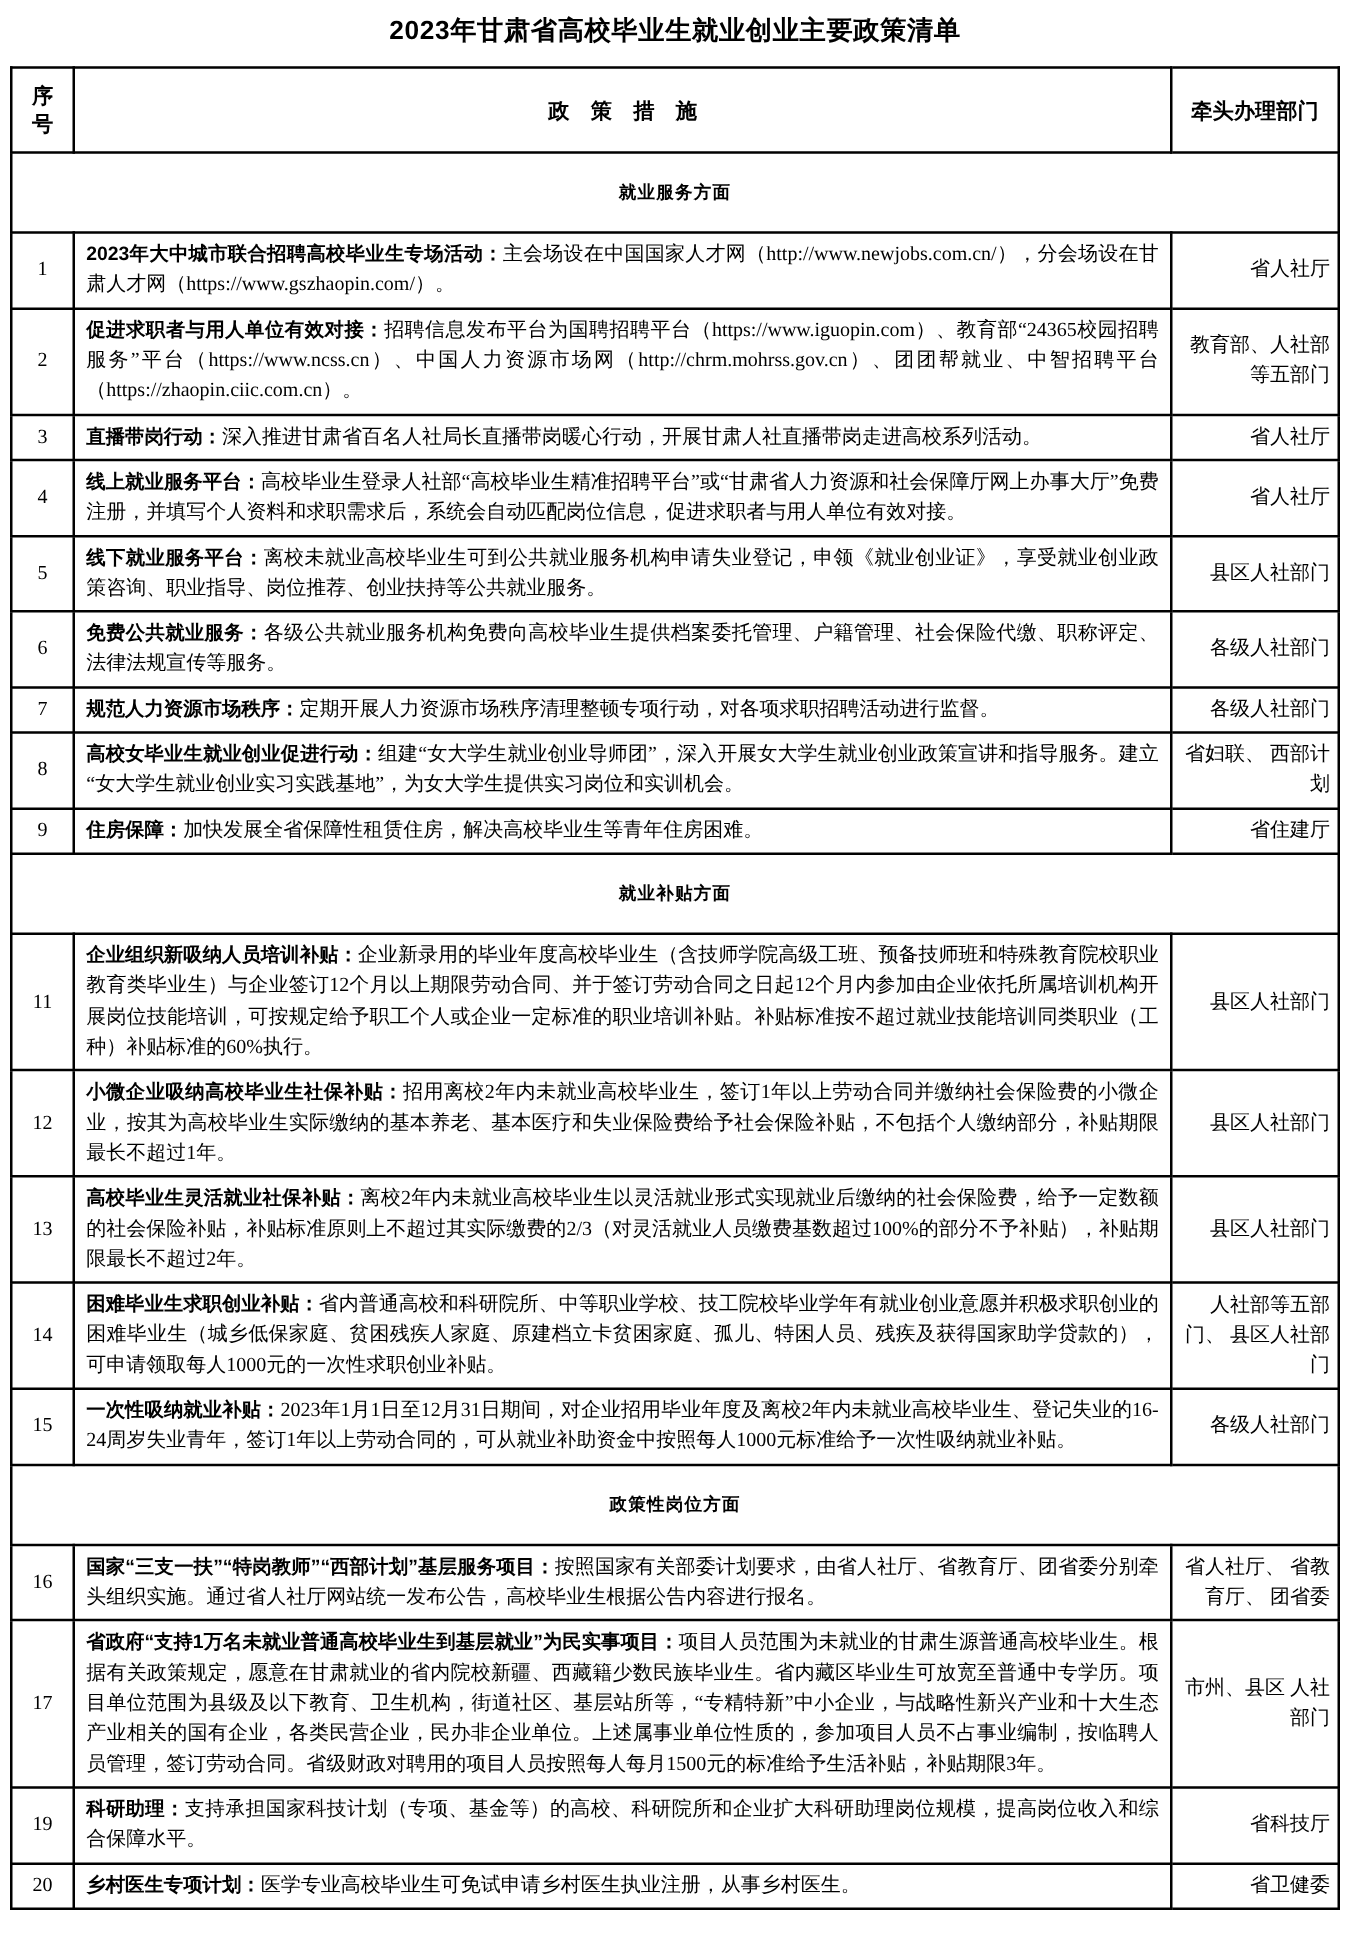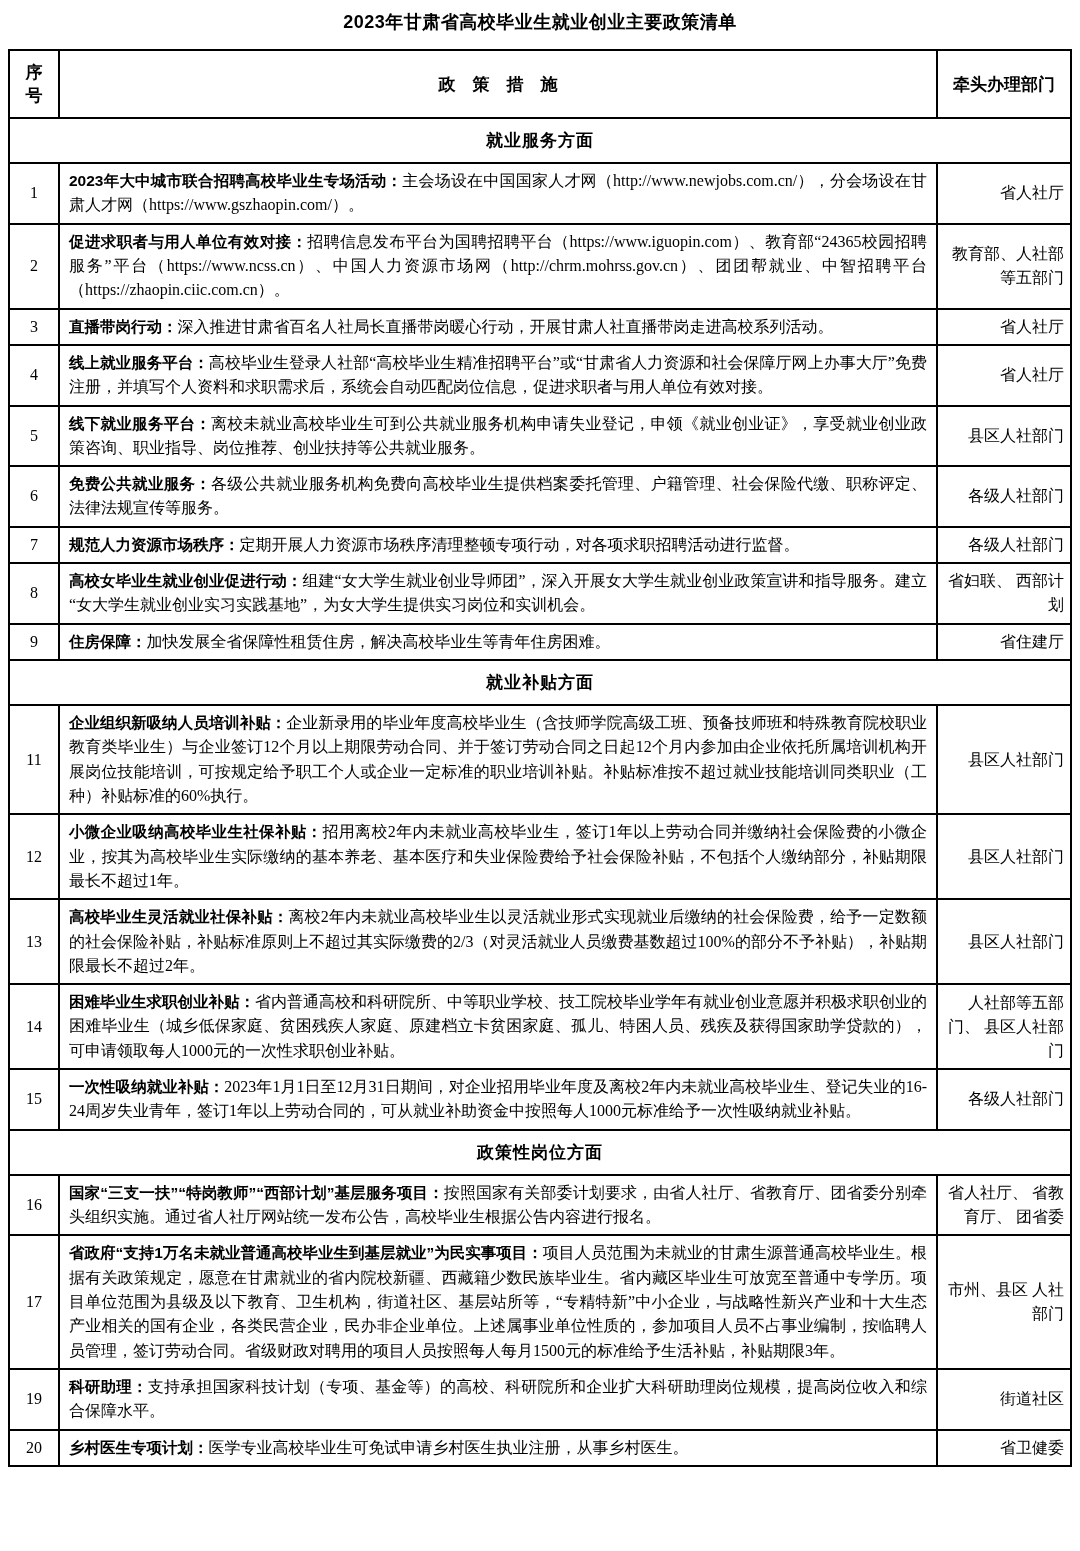--- a/index.html
+++ b/index.html
@@ -11,21 +11,21 @@
   }
   .page {
     width: 1080px;
     min-height: 1551px;
     box-sizing: border-box;
     padding: 6px 8px 10px 8px;
     background: #ffffff;
   }
   .title {
     font-family: "Liberation Sans", sans-serif;
-    font-size: 18px;
+    font-size: 21px;
     font-weight: bold;
     text-align: center;
     margin: 4px 0 15px 0;
     letter-spacing: 0.5px;
   }
   table.policy-table {
     width: 100%;
     border-collapse: collapse;
     table-layout: fixed;
   }
@@ -39,22 +39,22 @@
   .col-dept  { width: 134px; }
   .policy-table th {
     font-size: 17px;
     font-weight: bold;
     text-align: center;
     padding: 10px 12px;
   }
   tr.section-row td {
     text-align: center;
     font-weight: bold;
-    font-size: 17px;
-    padding: 10px 4px;
+    font-size: 14px;
+    padding: 22px 4px;
     letter-spacing: 1px;
   }
   td.cell-no {
     text-align: center;
     font-size: 16px;
     padding: 4px 2px;
   }
   td.cell-policy {
     font-size: 16px;
     line-height: 1.52;
@@ -178,21 +178,21 @@
           <td class="cell-dept">省人社厅、 省教育厅、 团省委</td>
         </tr>
         <tr>
           <td class="cell-no">17</td>
           <td class="cell-policy"><span class="lead">省政府“支持1万名未就业普通高校毕业生到基层就业”为民实事项目：</span><span class="rest">项目人员范围为未就业的甘肃生源普通高校毕业生。根据有关政策规定，愿意在甘肃就业的省内院校新疆、西藏籍少数民族毕业生。省内藏区毕业生可放宽至普通中专学历。项目单位范围为县级及以下教育、卫生机构，街道社区、基层站所等，“专精特新”中小企业，与战略性新兴产业和十大生态产业相关的国有企业，各类民营企业，民办非企业单位。上述属事业单位性质的，参加项目人员不占事业编制，按临聘人员管理，签订劳动合同。省级财政对聘用的项目人员按照每人每月1500元的标准给予生活补贴，补贴期限3年。</span></td>
           <td class="cell-dept">市州、县区 人社部门</td>
         </tr>
         <tr>
           <td class="cell-no">19</td>
           <td class="cell-policy"><span class="lead">科研助理：</span><span class="rest">支持承担国家科技计划（专项、基金等）的高校、科研院所和企业扩大科研助理岗位规模，提高岗位收入和综合保障水平。</span></td>
-          <td class="cell-dept">街道社区</td>
+          <td class="cell-dept">省科技厅</td>
         </tr>
         <tr>
           <td class="cell-no">20</td>
           <td class="cell-policy"><span class="lead">乡村医生专项计划：</span><span class="rest">医学专业高校毕业生可免试申请乡村医生执业注册，从事乡村医生。</span></td>
           <td class="cell-dept">省卫健委</td>
         </tr>
       </tbody>
   </table>
 </div>
 

